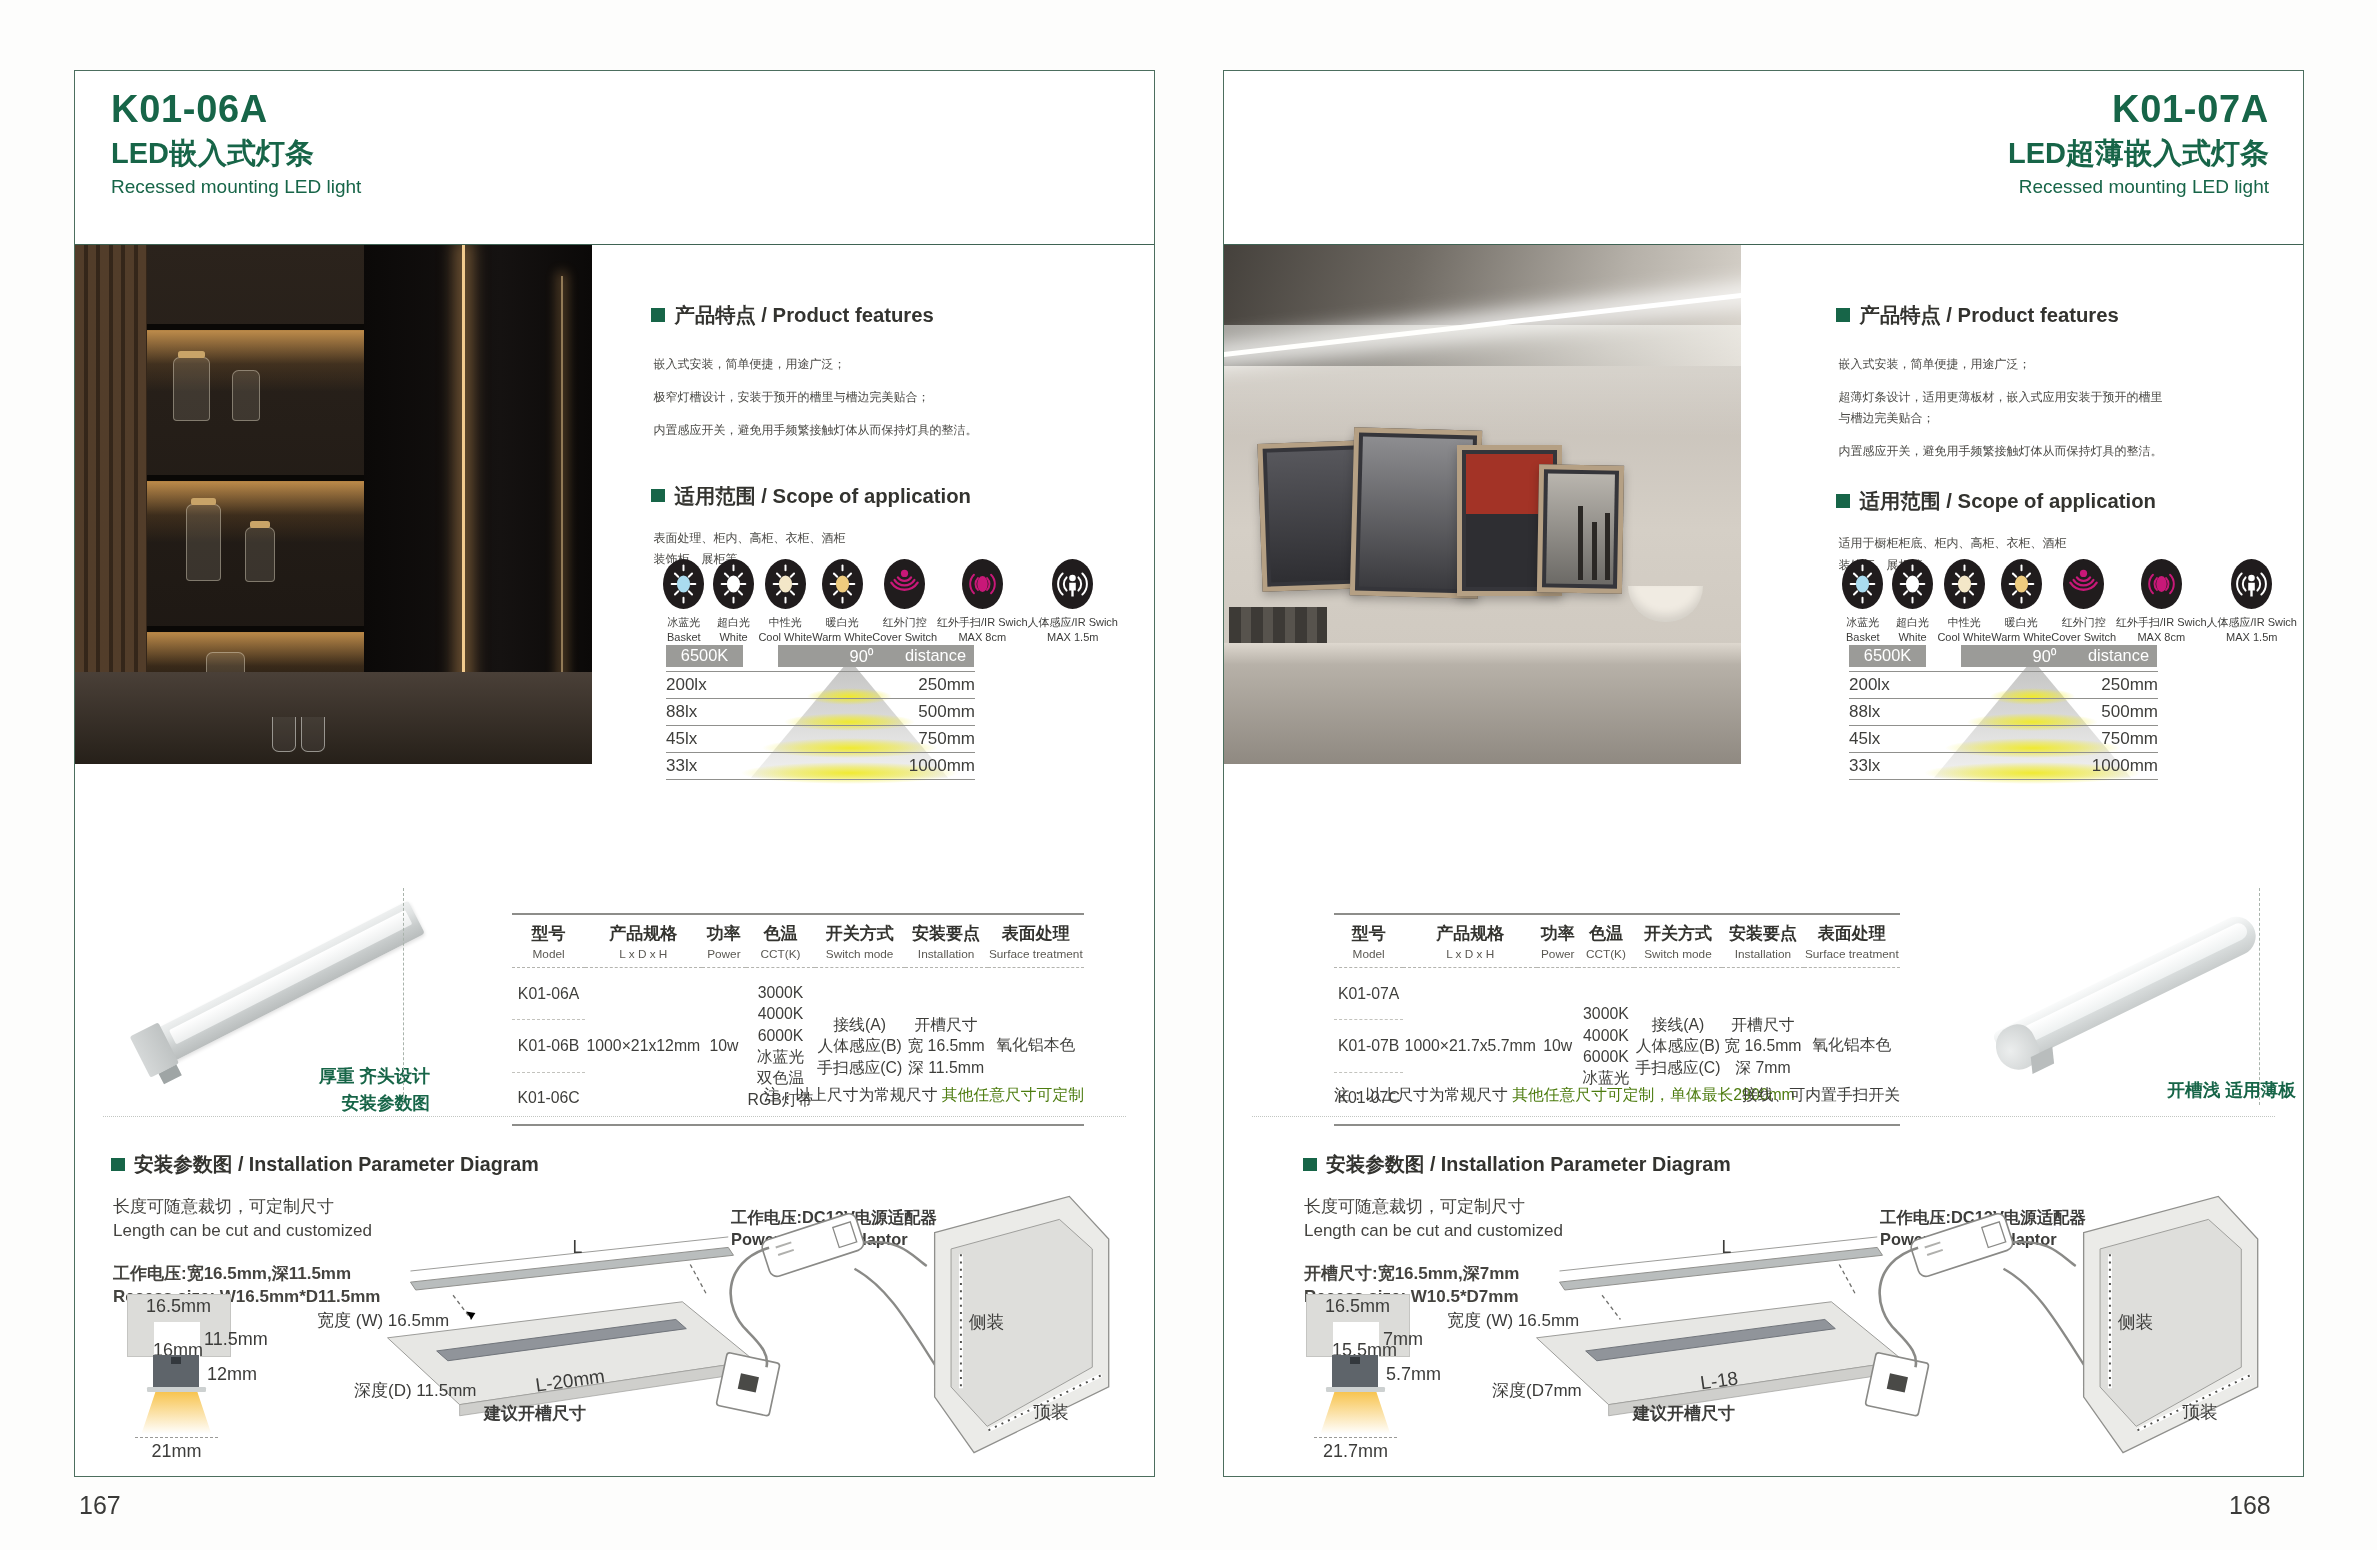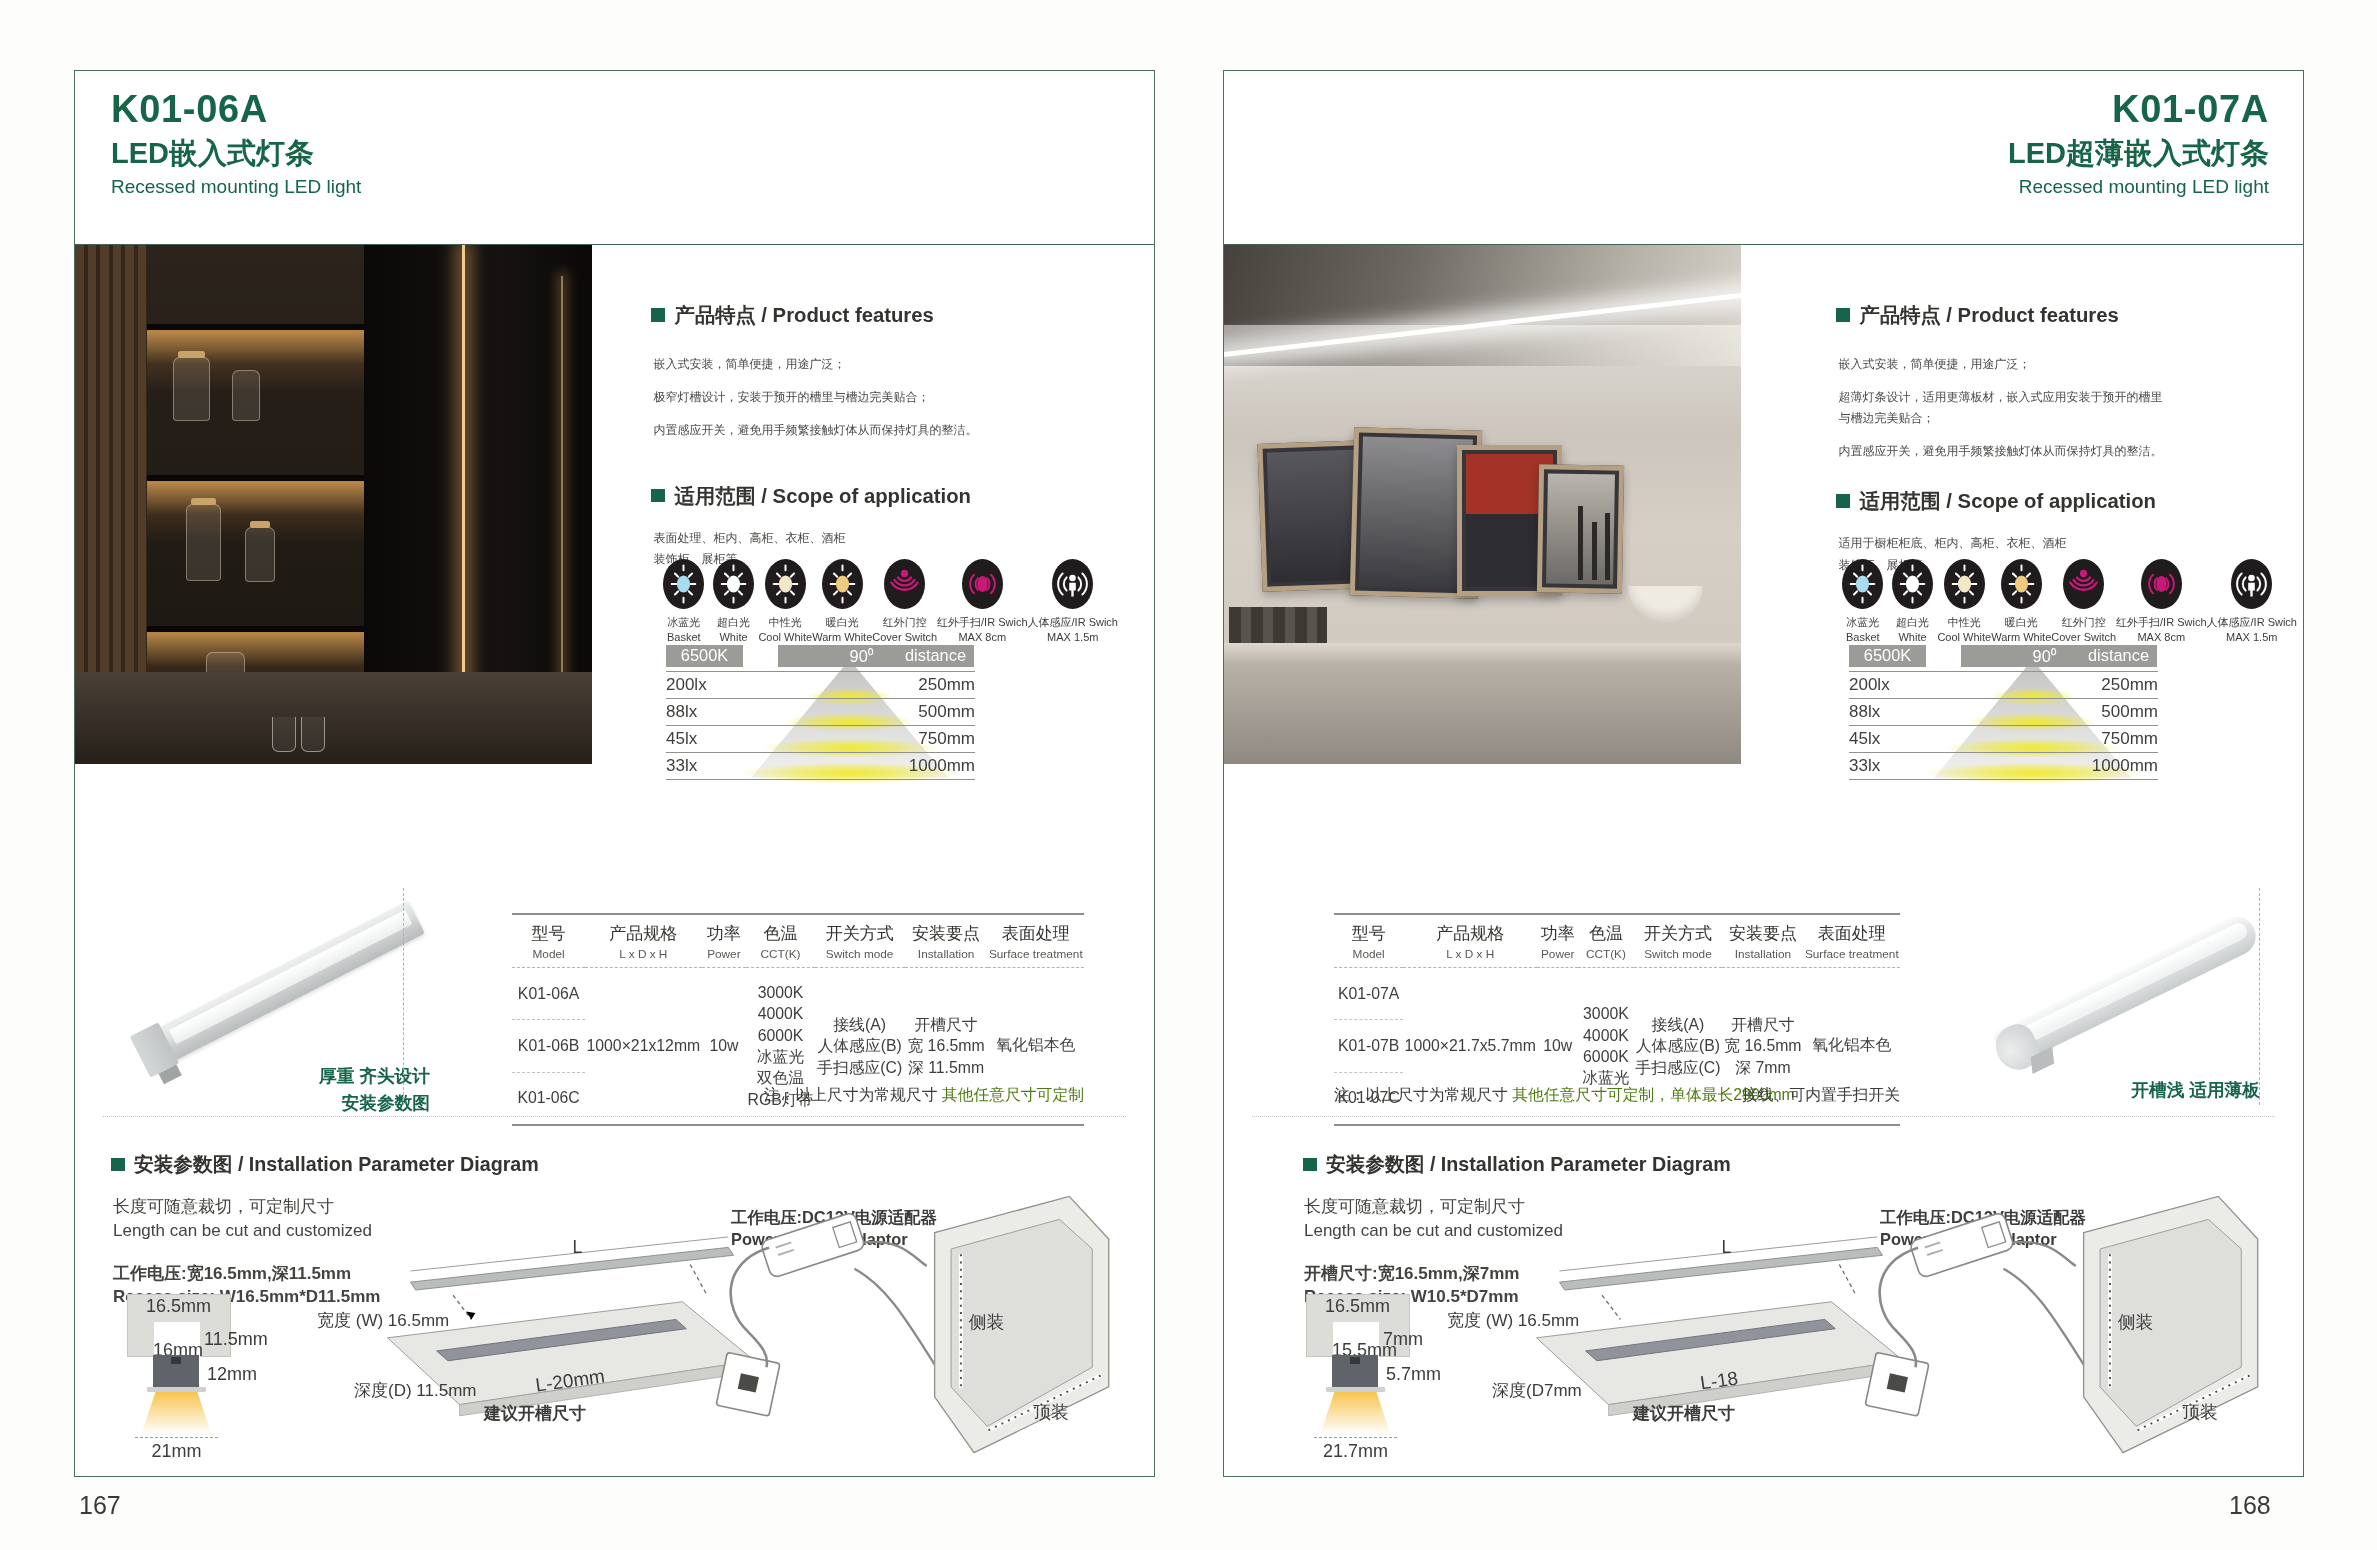--- a/index.html
+++ b/index.html
@@ -88,29 +88,29 @@
   .bar-diff{position:absolute;left:30px;right:6.6px;top:7.2px;height:15.8px;background:linear-gradient(180deg,#ffffff,#eceeee);border-radius:2px}
   .bar-cap{position:absolute;left:-7.9px;top:-4.6px;width:31.5px;height:46px;background:linear-gradient(90deg,#d5d8d8,#bfc3c3);border-radius:2.6px}
   .bar-foot{position:absolute;left:1.3px;top:41px;width:19.7px;height:11.8px;background:#9fa5a5}
   .ledbar2{position:absolute;left:752px;top:820px;width:289px;height:197px}
   .bar2{position:absolute;left:9.8px;top:79px;width:282px;height:39px;transform:rotate(-26deg);background:linear-gradient(180deg,#fafbfb,#dde1e1 55%,#c8cccc);border-radius:6.6px 19.7px 19.7px 23.6px}
   .bar2-diff{position:absolute;left:26px;right:6.6px;top:7.9px;height:17px;background:linear-gradient(180deg,#fff,#eef1f1);border-radius:8.5px}
   .bar2-end{position:absolute;left:-3.9px;top:1.3px;width:41px;height:45px;background:radial-gradient(circle at 32% 50%,#eceeee,#c9cdcd);border-radius:50% 40% 40% 50%}
   .bar2-fin{position:absolute;left:22px;top:38px;width:23.6px;height:15.8px;background:#b9bdbd;transform:skewX(-20deg)}
   .cap{position:absolute;font-size:17.7px;font-weight:bold;color:#176548;line-height:1.55;text-align:right}
   .pg-l .cap{left:197px;top:992px;width:158px}
-  .pg-r .cap{left:852px;top:1006px;width:184px}
+  .pg-r .cap{left:888px;top:1006px;width:184px}
 
   
   .spec{position:absolute;top:842px}
   .pg-l .spec{left:437px;width:572px}
   .pg-r .spec{left:110px;width:566px}
   .spec-t{width:100%;border-collapse:collapse;font-size:15.8px;color:#3e3e3b;text-align:center;border-top:2px solid #8d8d8a;border-bottom:2px solid #8d8d8a}
   .spec-t th{padding:6.6px 1.3px;border-bottom:1.3px dashed #b4b4af;vertical-align:top}
-  .tc{font-size:17px;font-weight:normal;color:#33332f;white-space:nowrap}
+  .tc{font-size:17px;font-weight:bold;color:#33332f;white-space:nowrap}
   .te{font-size:11.8px;font-weight:normal;color:#5a5852;margin-top:2px;white-space:nowrap}
   .spec-t td{padding:2.6px 1.3px;vertical-align:middle}
   td.model{height:46px;white-space:nowrap}
   td.mdash{border-bottom:1.3px dashed #c3c3be}
   .stack div{line-height:1.35;white-space:nowrap}
   .note{position:absolute;font-size:15.8px;color:#3c3c3a;white-space:nowrap}
   .pg-l .note{left:437px;top:1014px;width:572px;text-align:right}
   .pg-r .note{left:110px;top:1014px;text-align:left}
   .note .grn{color:#4d7c0f}
   .note2{position:absolute;left:459px;top:1014px;width:217px;text-align:right;font-size:15.8px;color:#3c3c3a;white-space:nowrap}

